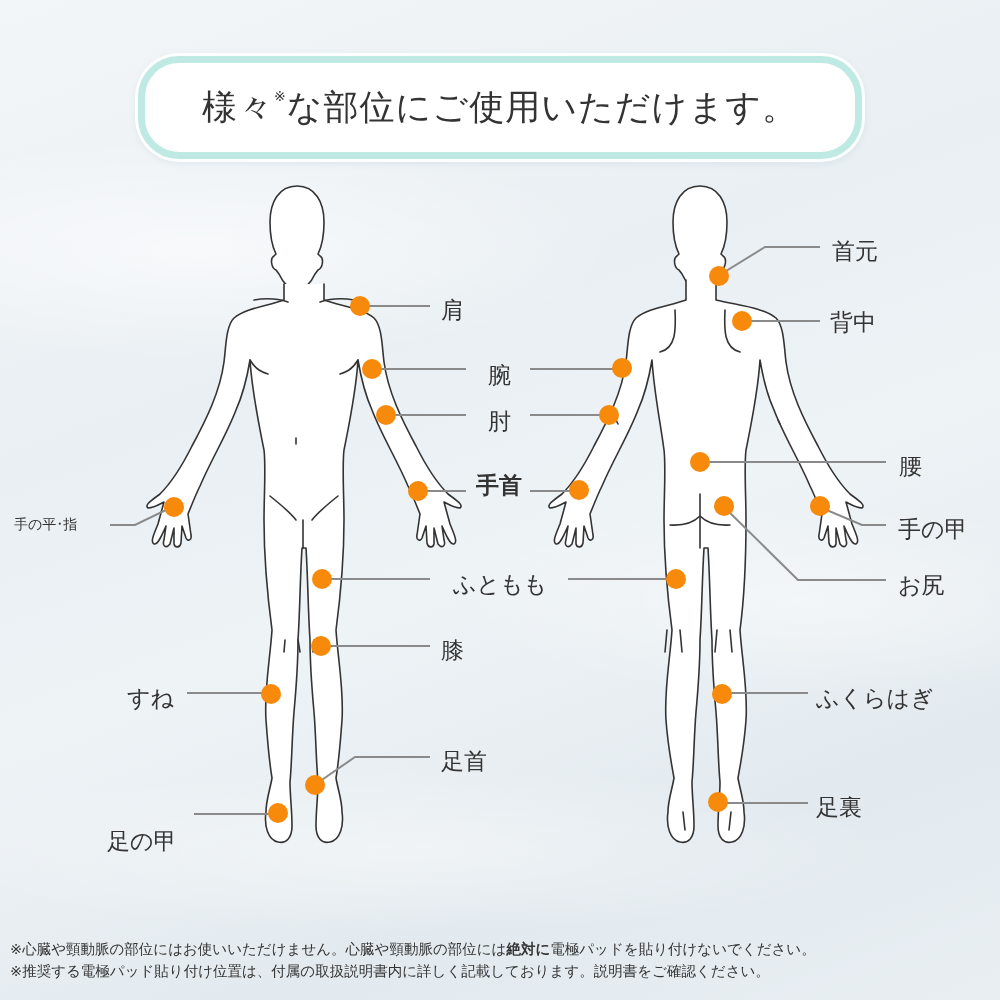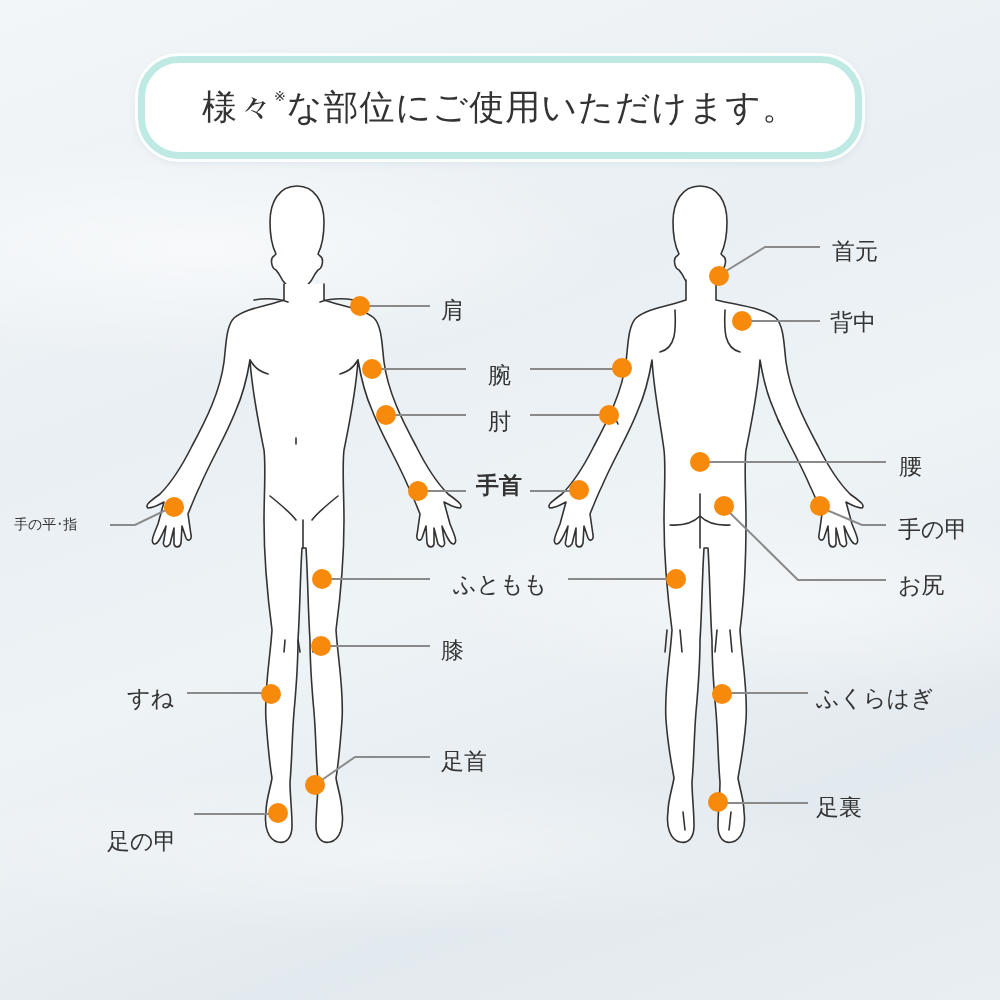--- a/index.html
+++ b/index.html
@@ -152,13 +152,15 @@
 
 <div class="label" style="left:832px;top:236px;">首元</div>
 <div class="label" style="left:830px;top:307px;">背中</div>
 <div class="label" style="left:899px;top:451px;">腰</div>
 <div class="label" style="left:898px;top:514px;">手の甲</div>
 <div class="label" style="left:898px;top:570px;">お尻</div>
 <div class="label" style="left:816px;top:683px;">ふくらはぎ</div>
 <div class="label" style="left:816px;top:792px;text-align:center;">足裏</div>
 
 <div class="notes">
+  <div><span>※心臓や頸動脈の部位にはお使いいただけません。心臓や頸動脈の部位には</span><b>絶対に</b><span>電極パッドを貼り付けないでください。</span></div>
+  <div>※推奨する電極パッド貼り付け位置は、付属の取扱説明書内に詳しく記載しております。説明書をご確認ください。</div>
 </div>
 
 </body></html>

